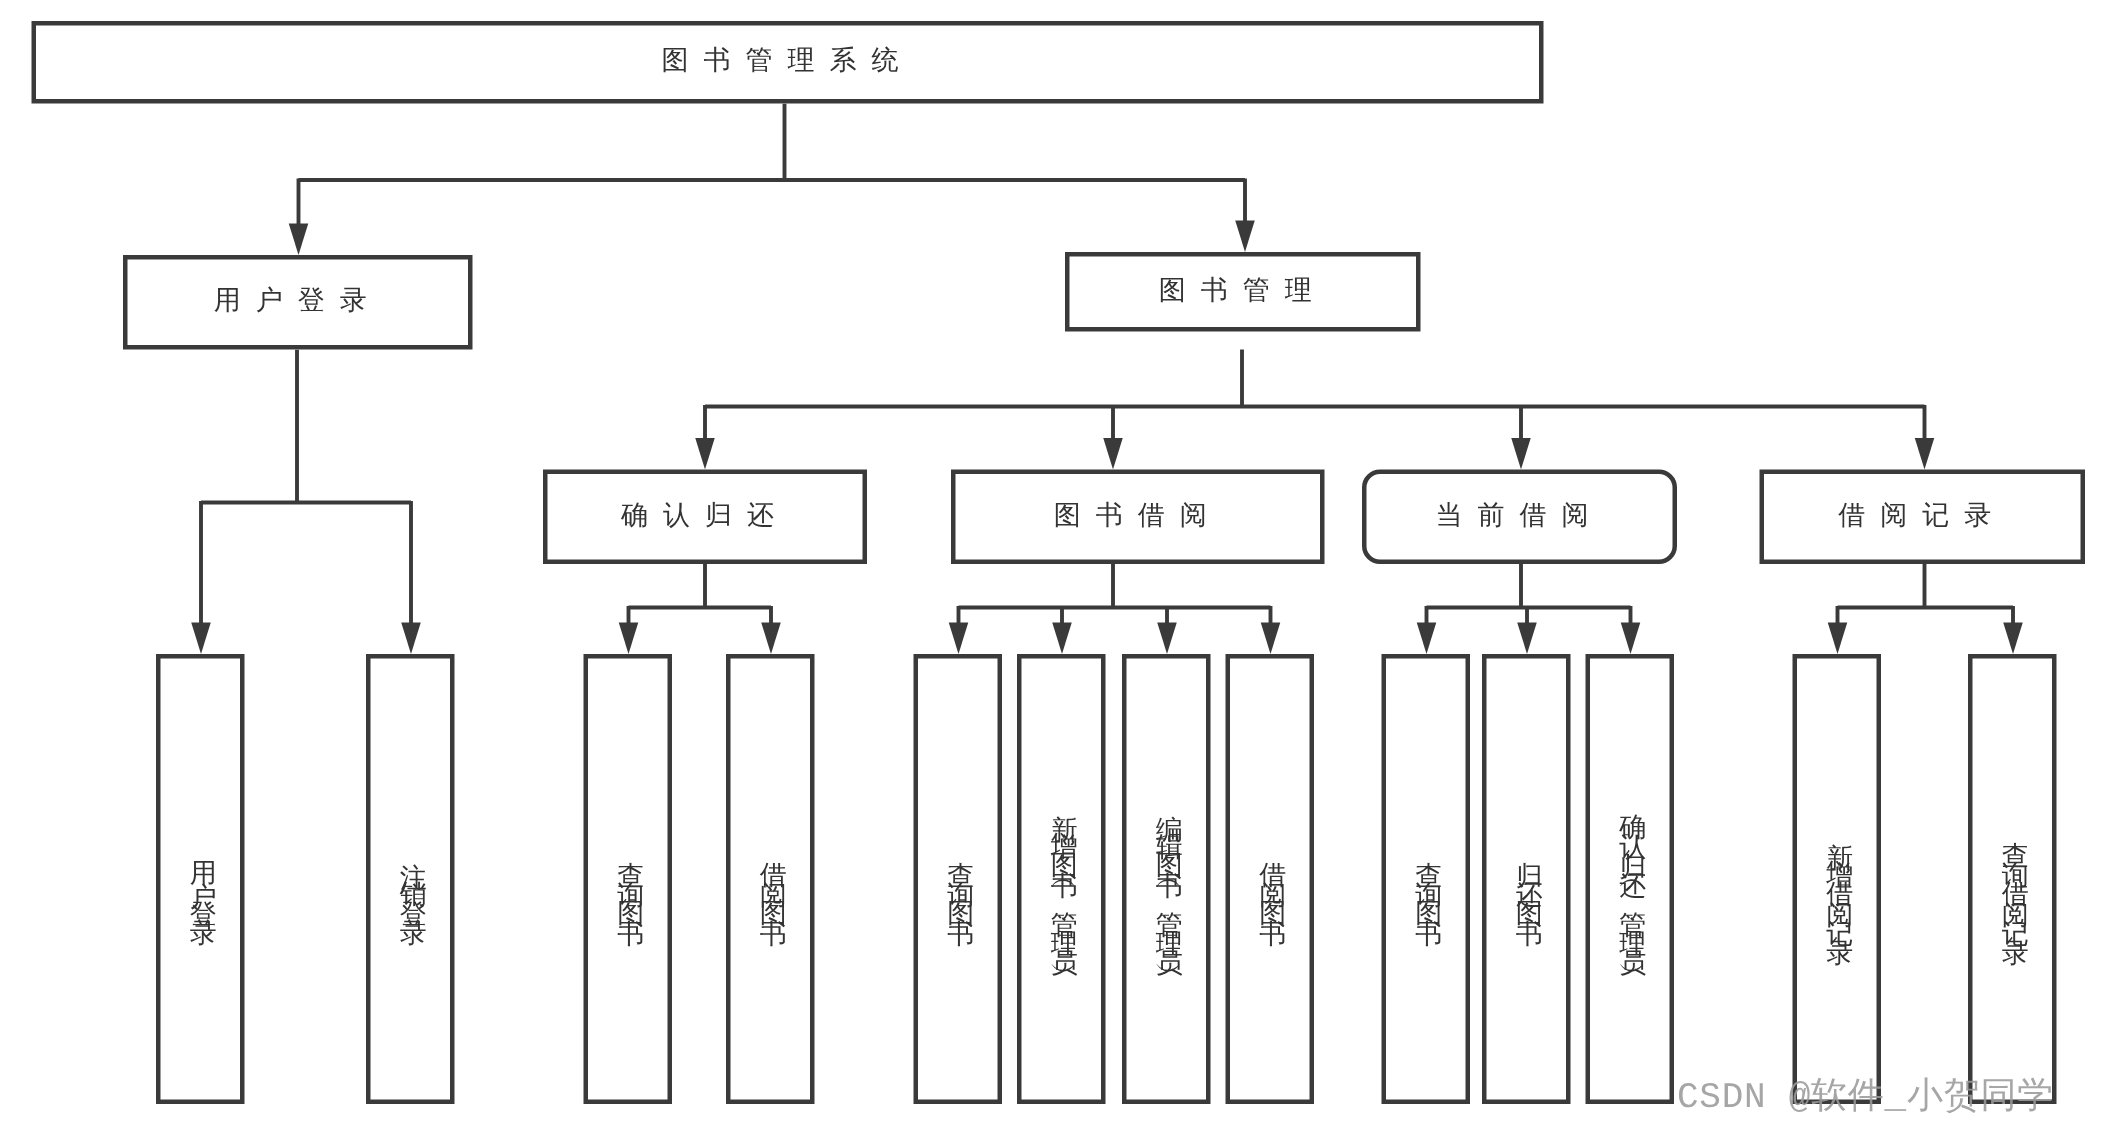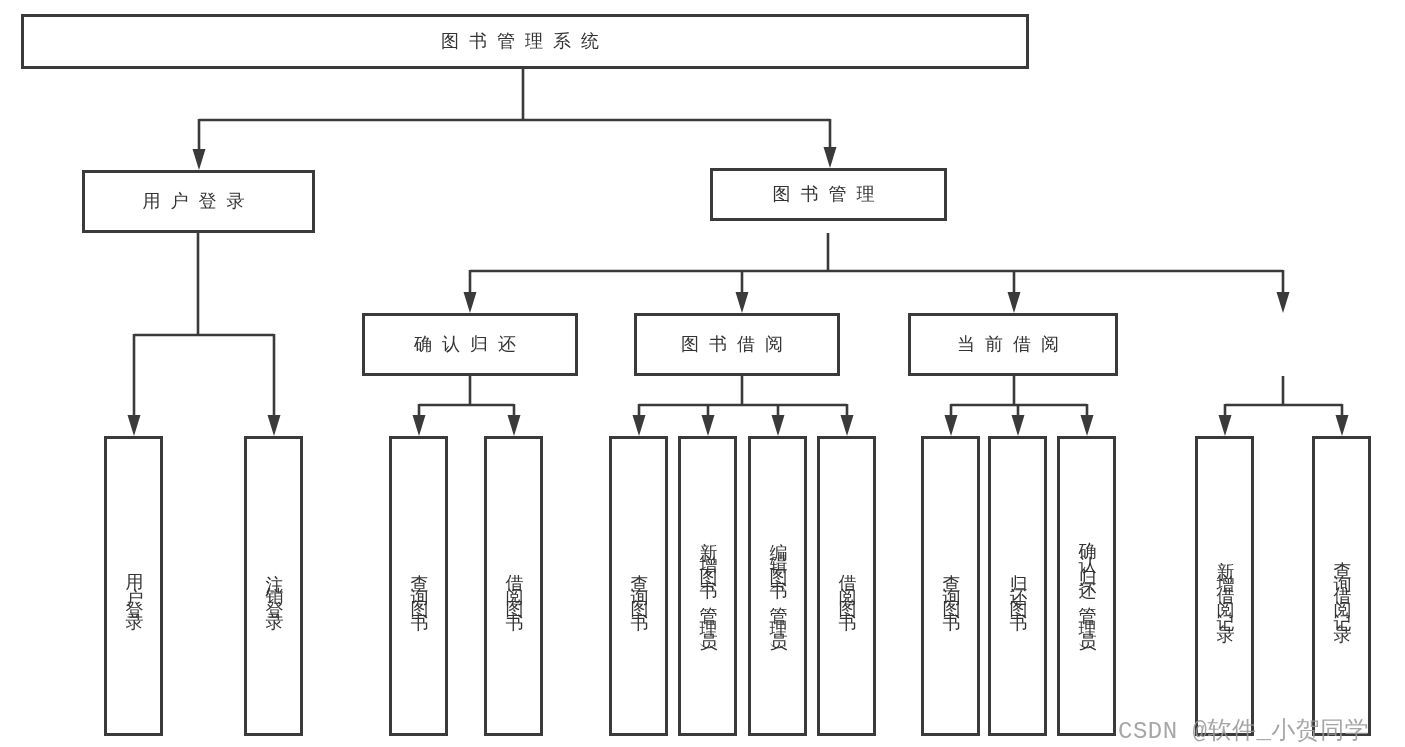--- a/index.html
+++ b/index.html
@@ -100,25 +100,28 @@
   <div class="node" style="left:82px; top:170px; width:233px; height:63px;">
     <span class="lbl">用户登录</span>
   </div>
   <div class="node" style="left:710px; top:168px; width:237px; height:53px;">
     <span class="lbl">图书管理</span>
   </div>
 
   <div class="node" style="left:362px; top:313px; width:216px; height:63px;">
     <span class="lbl">确认归还</span>
   </div>
-  <div class="node" style="left:634px; top:313px; width:206px; height:63px;">
+  <div class="node" style="left:634px; top:313px; width:249px; height:63px;">
     <span class="lbl">图书借阅</span>
   </div>
-  <div class="node" style="left:908px; top:313px; width:210px; height:63px;">
+  <div class="node" style="left:908px; top:313px; width:210px; height:63px;border-radius:12px;">
     <span class="lbl">当前借阅</span>
+  </div>
+  <div class="node" style="left:1173px; top:313px; width:217px; height:63px;">
+    <span class="lbl">借阅记录</span>
   </div>
 
   <div class="node leaf" style="left:104px;">
     <span class="lbl">用户登录</span>
   </div>
   <div class="node leaf" style="left:244px;">
     <span class="lbl">注销登录</span>
   </div>
 
   <div class="node leaf" style="left:389px;">

